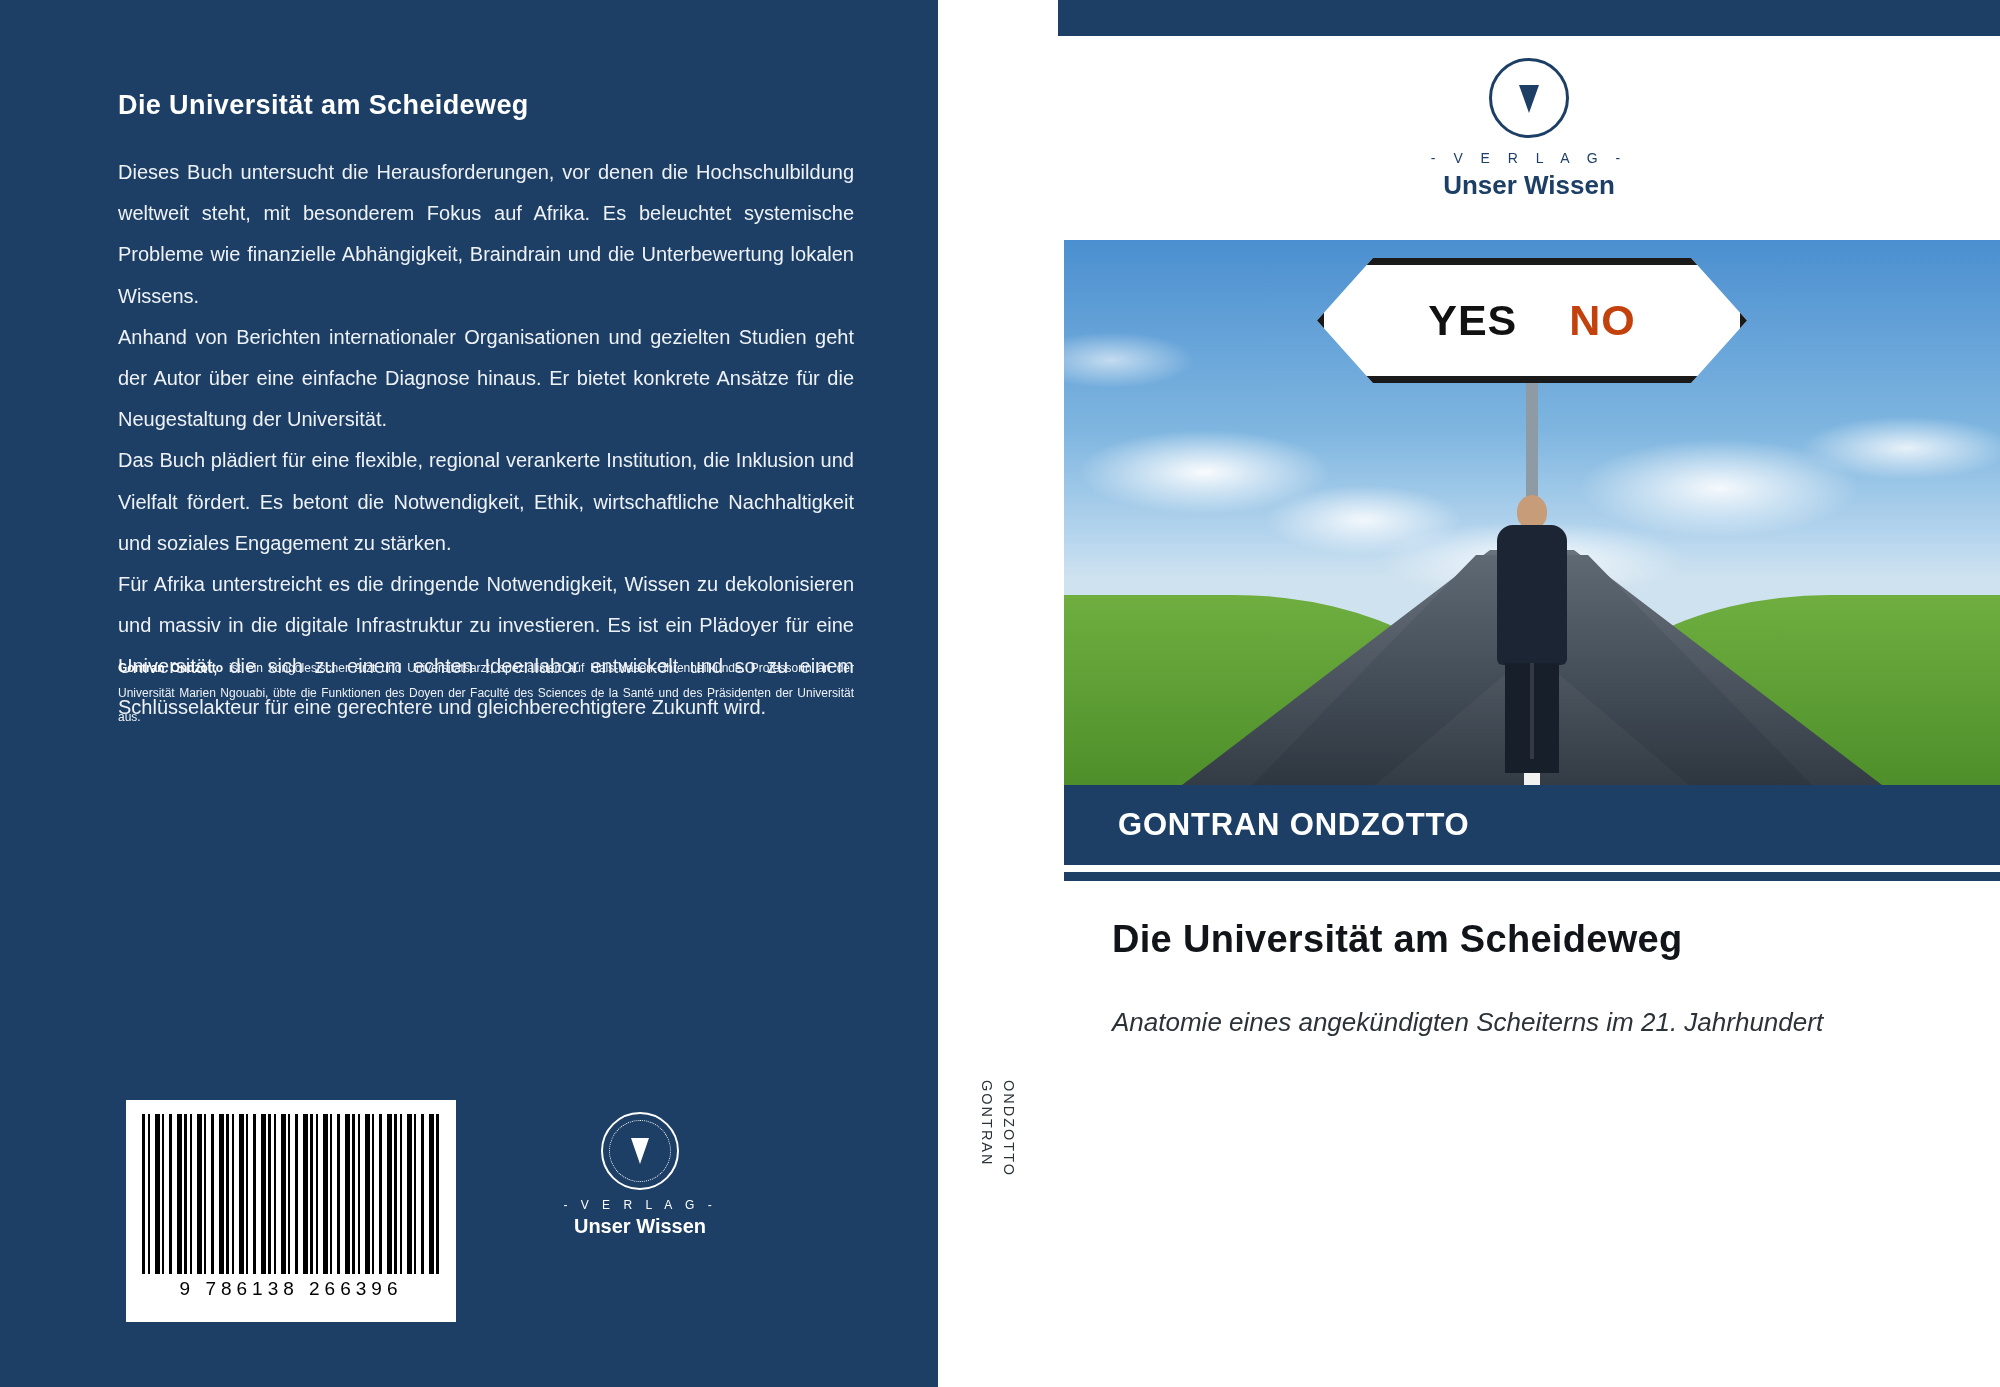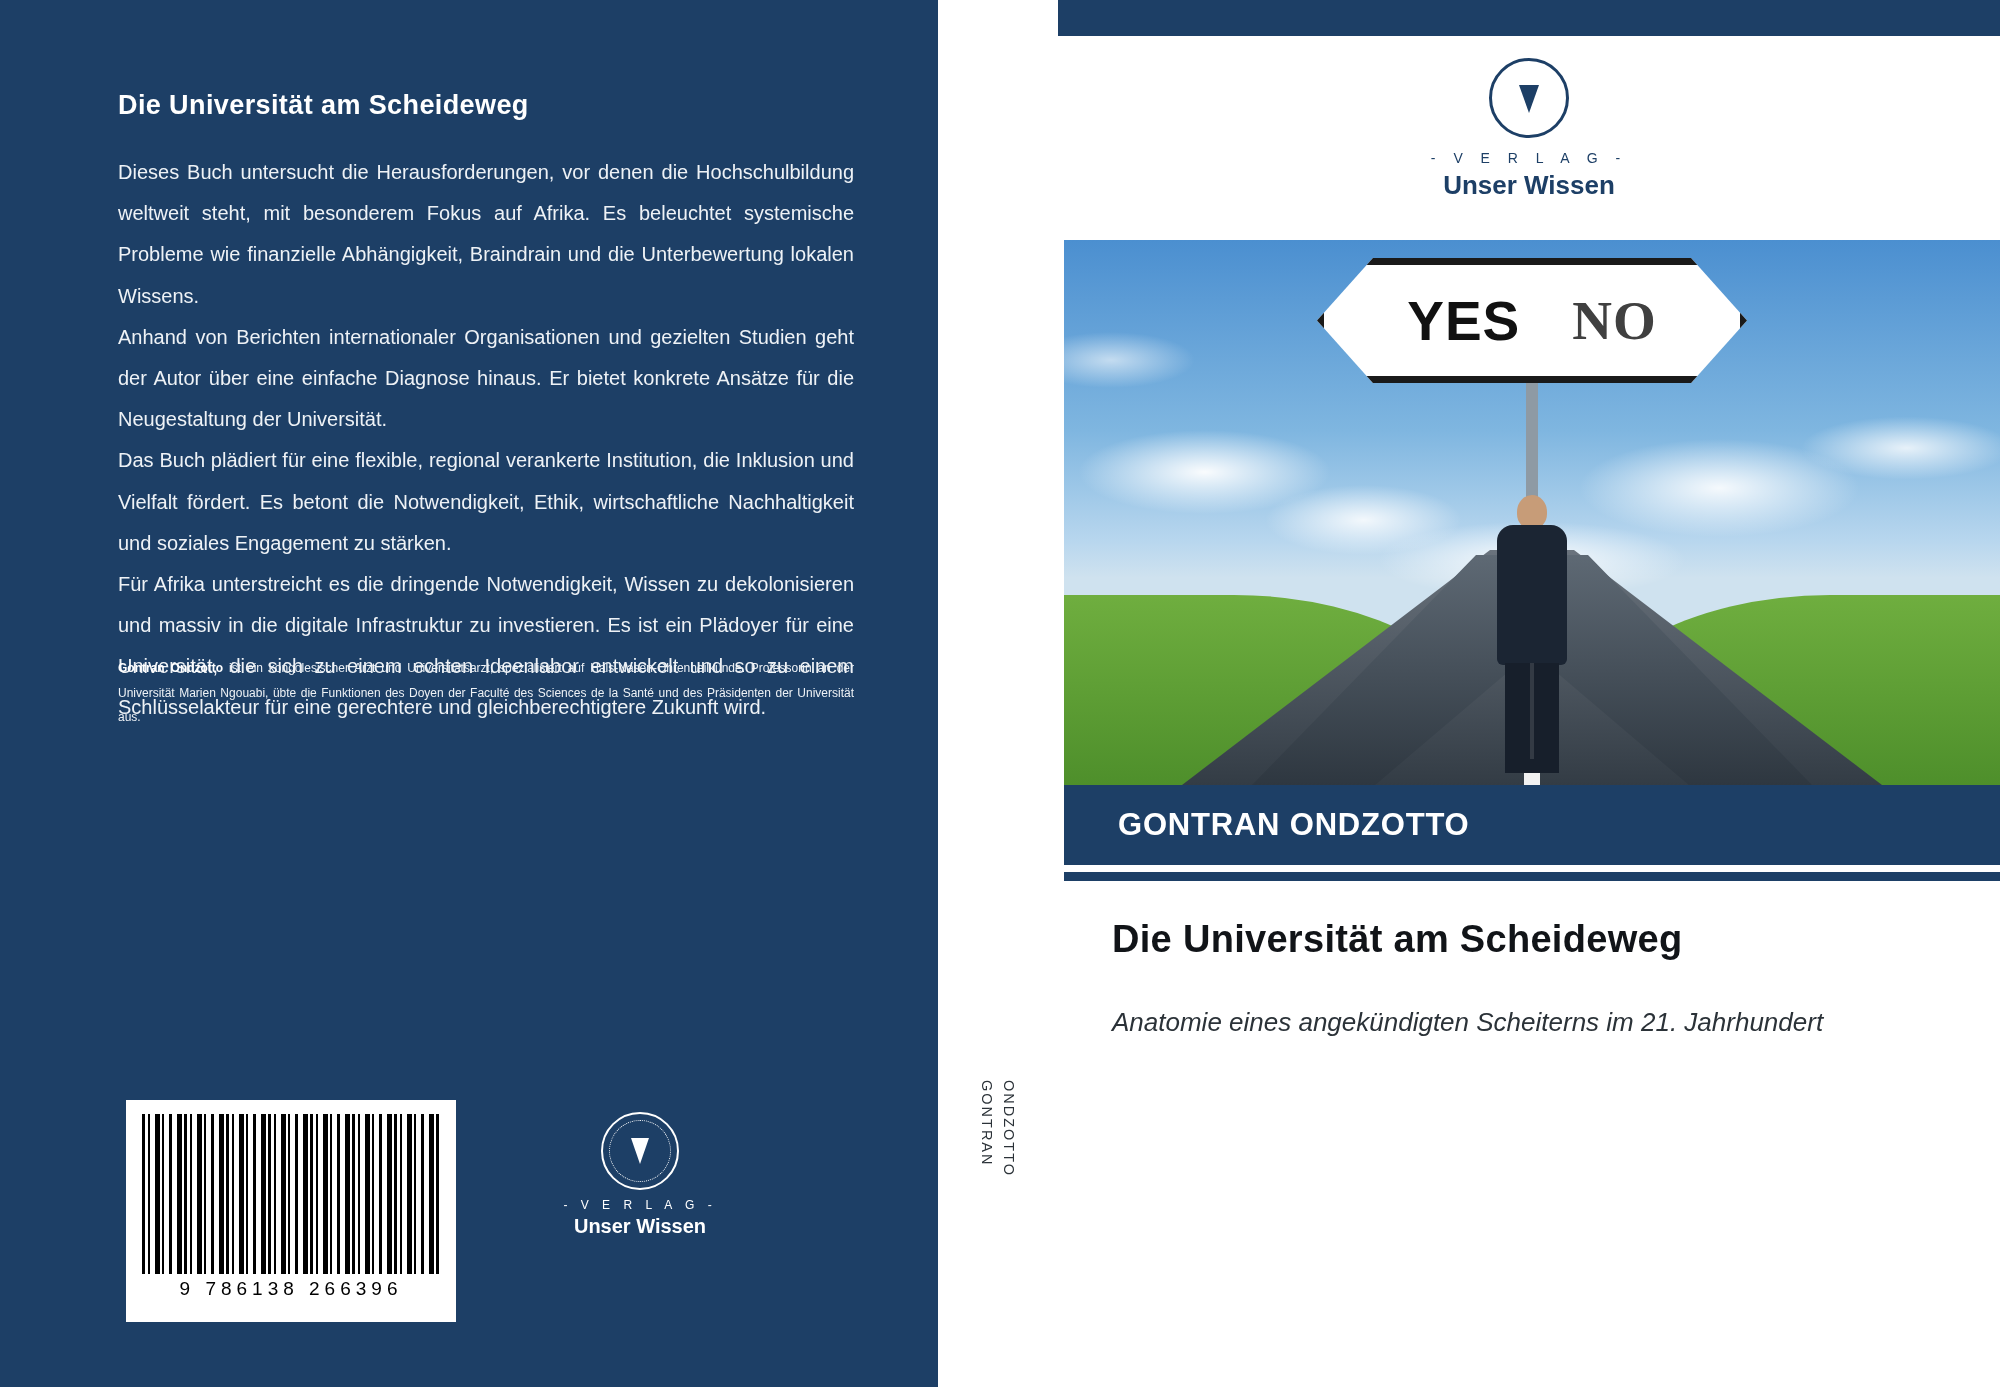--- a/index.html
+++ b/index.html
@@ -254,26 +254,26 @@
     left: 50%; top: 18px;
     transform: translateX(-50%);
     width: 430px; height: 125px;
     background: #ffffff;
     border: 7px solid #1a1a1a;
     clip-path: polygon(13% 0%, 87% 0%, 100% 50%, 87% 100%, 13% 100%, 0% 50%);
     display: flex;
     align-items: center;
     justify-content: center;
     gap: 52px;
-    font-size: 55px;
+    font-size: 43px;
     font-weight: bold;
     letter-spacing: 1px;
   }
   .sign .yes { color: #111111; }
-  .sign .no  { color: #404040; font-family: Liberation Serif, serif; }
+  .sign .no  { color: #c2410c; }
   .man {
     position: absolute;
     left: 50%; bottom: 10px;
     transform: translateX(-50%);
     width: 72px; height: 280px;
   }
   .man .head {
     position: absolute; left: 50%; top: 0; transform: translateX(-50%);
     width: 30px; height: 34px; border-radius: 50% 50% 45% 45%;
     background: #c79c78;

